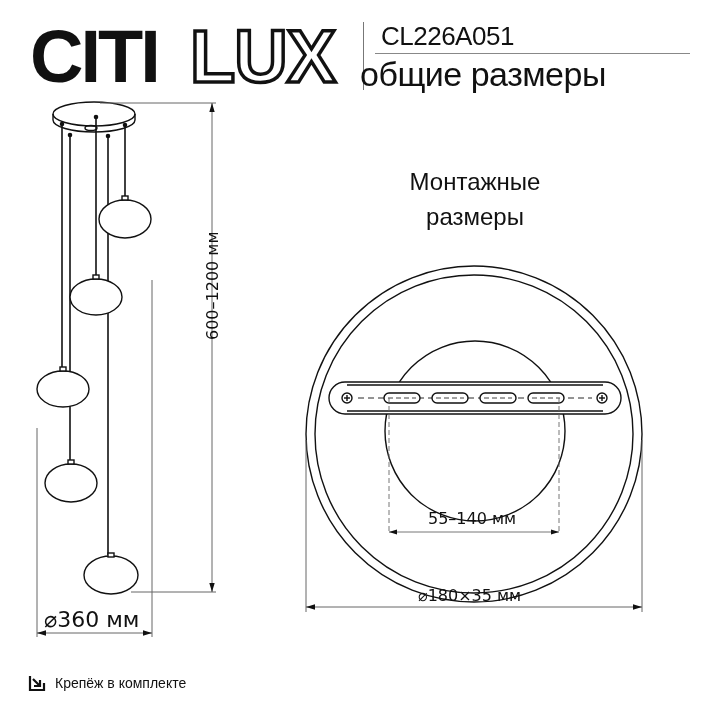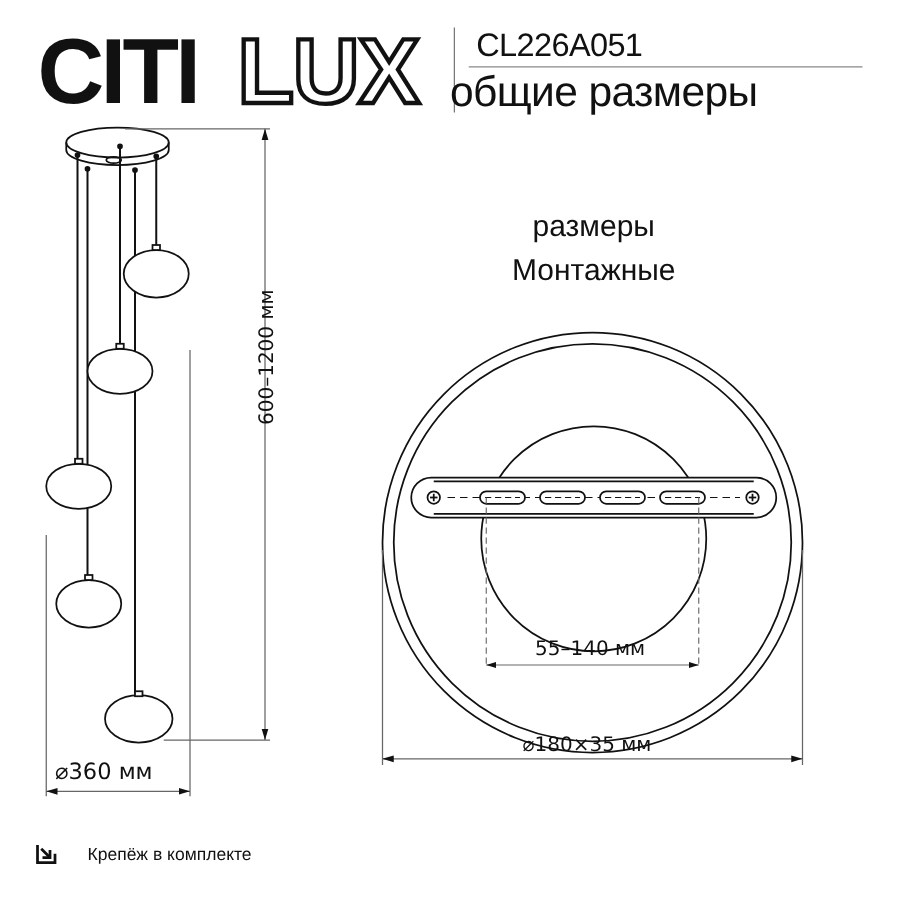--- a/index.html
+++ b/index.html
@@ -9,21 +9,21 @@
   #header-divider-v { left:363px; top:22px; width:1px; height:68px; background:#777; }
   #model { left:381px; top:21px; font-size:26px; letter-spacing:-0.5px; }
   #header-divider-h { left:375px; top:53px; width:315px; height:1px; background:#888; }
   #subtitle { left:360px; top:54px; font-size:34px; letter-spacing:-0.5px; line-height:40px; }
   #mount-title { left:380px; top:164px; width:190px; text-align:center; font-size:24px; line-height:35px; }
   .dimtext { font-family:"DejaVu Sans", sans-serif; font-size:16px; color:#111; }
   #dim-vertical { left:203px; top:340px; transform:rotate(-90deg); transform-origin:left top; white-space:nowrap; }
   #dim-360 { left:44px; top:607px; }
   #dim-55 { left:428px; top:509px; }
   #dim-250 { left:418px; top:586px; }
-  #footer { left:28px; top:674px; display:flex; align-items:center; gap:24px; font-size:14px; }
+  #footer { left:28px; top:674px; display:flex; align-items:center; gap:9px; font-size:14px; }
   #drawing { left:0; top:0; width:720px; height:720px; }
 </style>
 </head>
 <body>
 
 <svg id="logo" class="abs" viewBox="0 0 320 72">
   <text x="0" y="62" font-family="Liberation Sans, sans-serif" font-weight="bold" font-size="74" fill="#111" letter-spacing="-3">CITI</text>
   <text x="160" y="62" font-family="Liberation Sans, sans-serif" font-weight="bold" font-size="74" fill="#fff" stroke="#111" stroke-width="3.5" letter-spacing="-1">LUX</text>
 </svg>
 
@@ -117,26 +117,26 @@
   </g>
 
   <g stroke="#666" stroke-width="1">
     <line x1="306" y1="440" x2="306" y2="612"></line>
     <line x1="642" y1="440" x2="642" y2="612"></line>
     <line x1="306" y1="607" x2="642" y2="607" marker-start="url(#arr)" marker-end="url(#arr)"></line>
   </g>
 </svg>
 
 <div id="mount-title" class="abs">
+  <div>Монтажные</div>
   <div>размеры</div>
-  <div>Монтажные</div>
 </div>
 
 <div id="dim-vertical" class="abs dimtext">600–1200 мм</div>
-<div id="dim-360" class="abs dimtext" style="font-size:18px">⌀360 мм</div>
+<div id="dim-360" class="abs dimtext" style="font-size:22px">⌀360 мм</div>
 <div id="dim-55" class="abs dimtext">55–140 мм</div>
 <div id="dim-250" class="abs dimtext">⌀180×35 мм</div>
 
 <div id="footer" class="abs">
   <svg width="18" height="18" viewBox="0 0 18 18" fill="none" stroke="#111" stroke-width="2.2">
     <path d="M2,2 L2,16 L16,16 L16,9"></path>
     <path d="M5,5 L12,12"></path>
     <path d="M12,6 L12,12 L6,12"></path>
   </svg>
   <span>Крепёж в комплекте</span>

